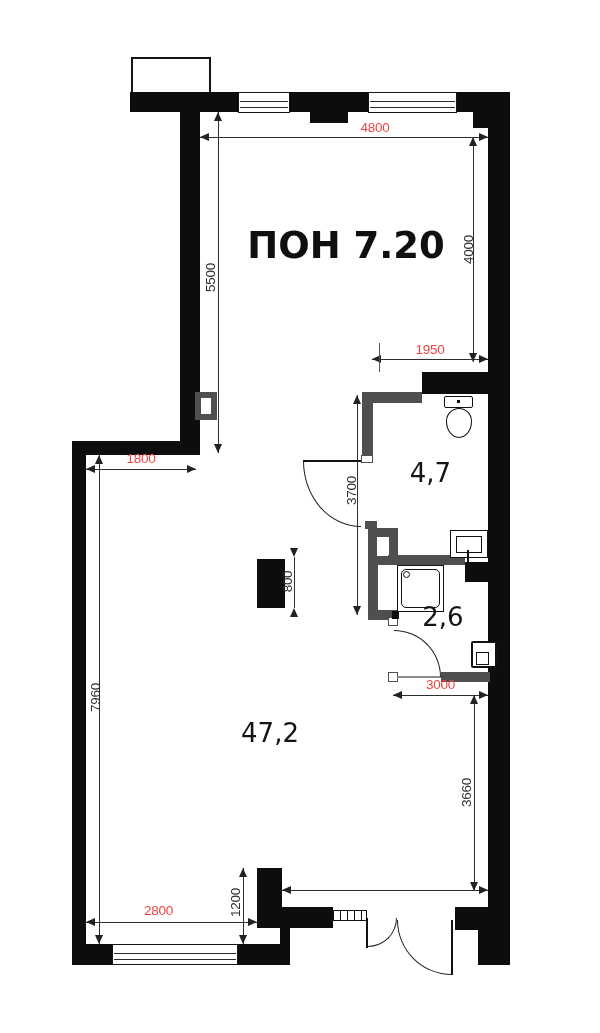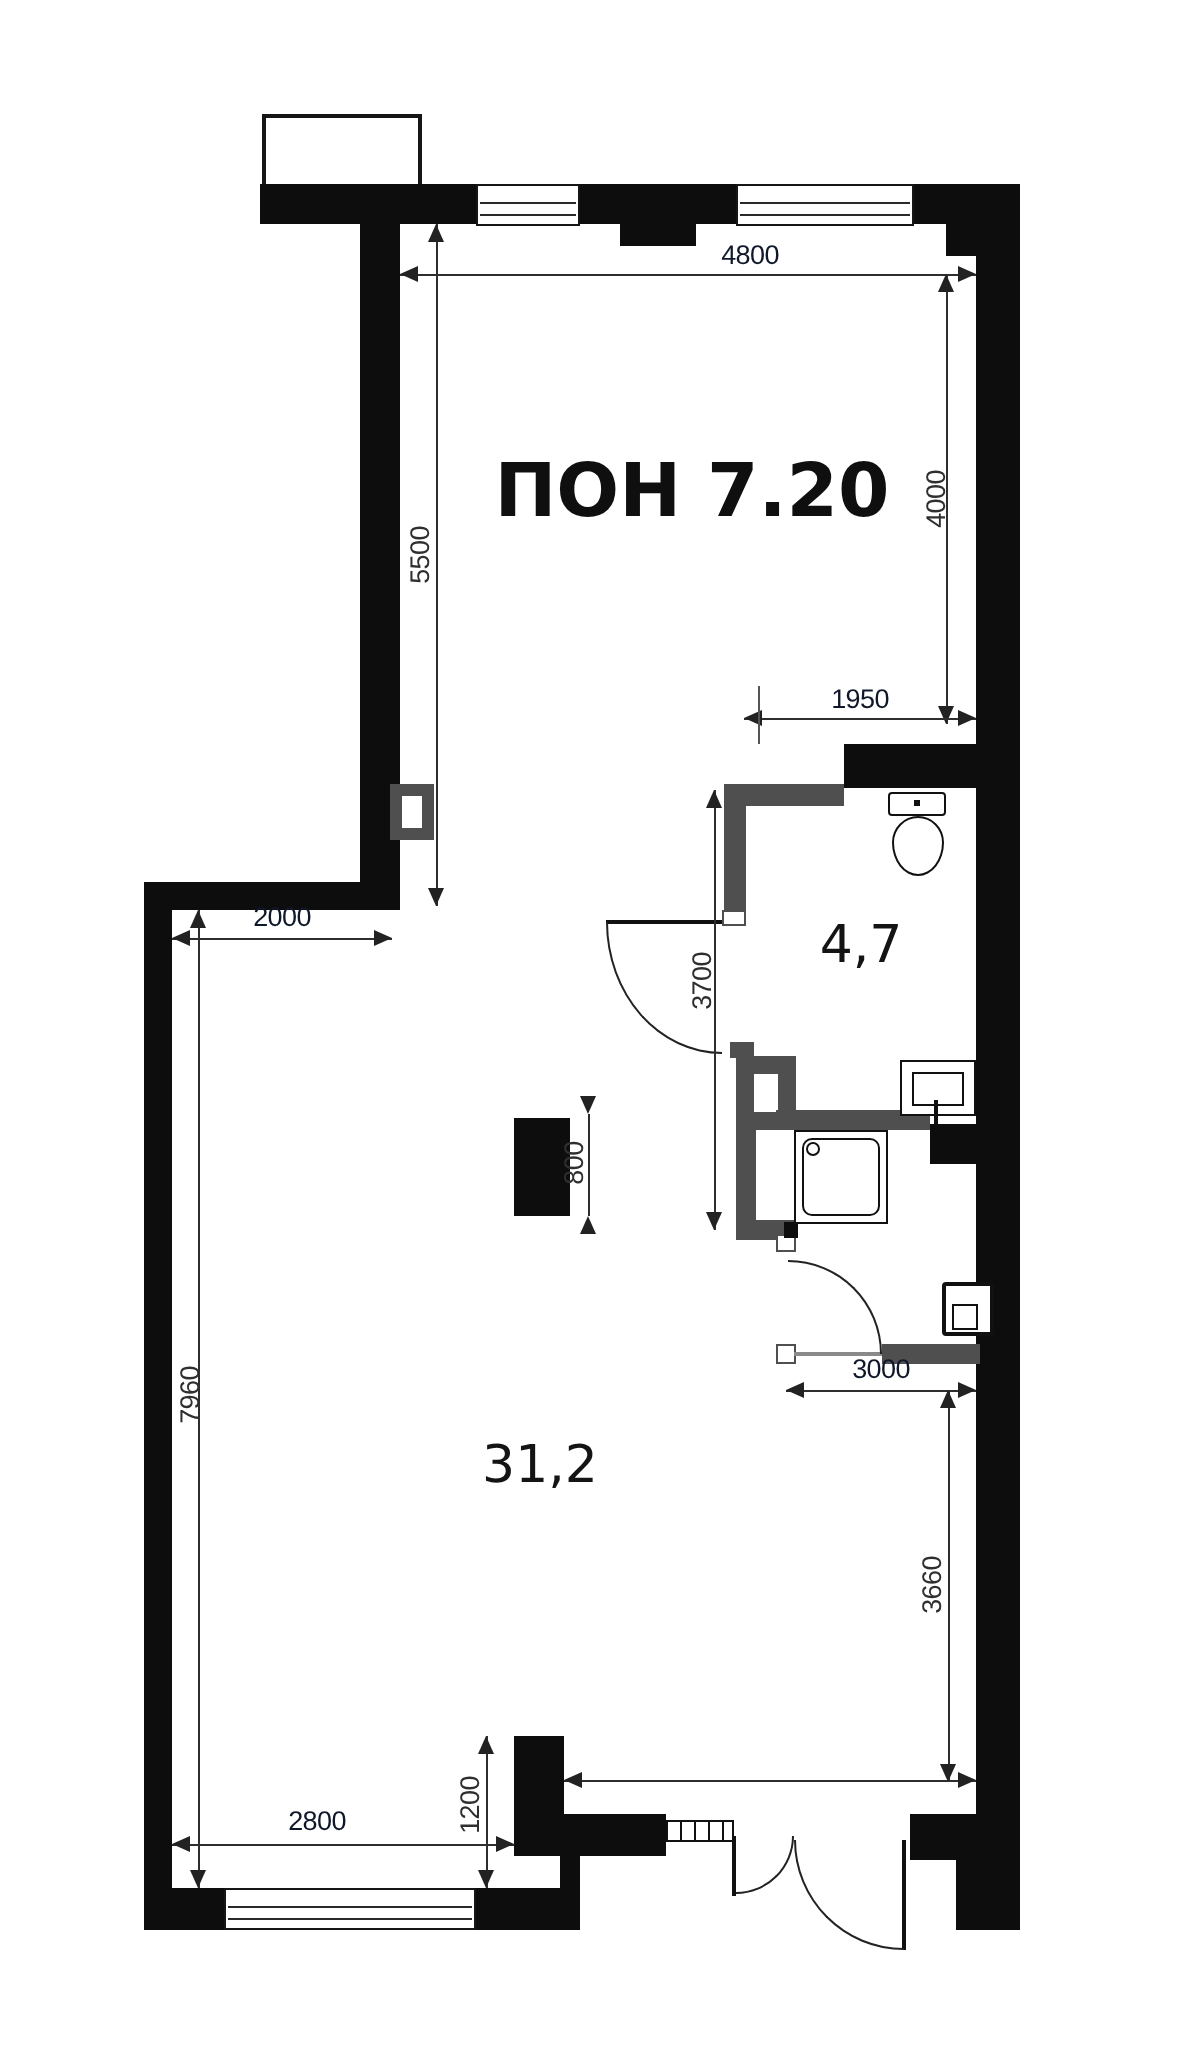--- a/index.html
+++ b/index.html
@@ -8,21 +8,21 @@
   .w{position:absolute;background:#0d0d0d;}               
   .g{position:absolute;background:#4f4f4f;}               
   .cap{position:absolute;background:#ffffff;border:1px solid #4f4f4f;box-sizing:border-box;}
   .ln{position:absolute;background:#2e2e2e;}              
   .ext{position:absolute;background:#555;}
   .ar{position:absolute;width:0;height:0;border-style:solid;border-color:transparent;}
   .aL{border-width:4.5px 9px 4.5px 0;border-right-color:#222;}
   .aR{border-width:4.5px 0 4.5px 9px;border-left-color:#222;}
   .aU{border-width:0 4.5px 9px 4.5px;border-bottom-color:#222;}
   .aD{border-width:9px 4.5px 0 4.5px;border-top-color:#222;}
-  .lbl{position:absolute;height:15px;font-size:13.5px;color:#0f172a;text-align:center;
+  .lbl{position:absolute;height:15px;font-size:13.5px;color:#ef4444;text-align:center;
        letter-spacing:-0.3px;line-height:15px;}
   .vl{position:absolute;width:70px;height:15px;font-size:13.5px;color:#2f2f2f;text-align:center;
       letter-spacing:-0.3px;line-height:15px;transform:rotate(-90deg);}
   .room{position:absolute;color:#141414;font-family:"DejaVu Sans","Liberation Sans",sans-serif;
         font-size:26px;text-align:center;}
   .title{position:absolute;left:196px;top:224px;width:300px;text-align:center;color:#0f0f0f;
          font-family:"DejaVu Sans","Liberation Sans",sans-serif;font-weight:bold;}
   .title .t1{font-size:37px;line-height:44px;}
   .title .t2{font-size:36px;line-height:42px;}
   .win{position:absolute;background:#fff;border:1.6px solid #161616;box-sizing:border-box;}
@@ -125,21 +125,21 @@
   <div class="ext" style="left:379px;top:343px;width:1px;height:29px;"></div>
 
   <div class="ln" style="left:357px;top:395px;width:1px;height:220px;"></div>
   <div class="ar aU" style="left:353px;top:395px;"></div>
   <div class="ar aD" style="left:353px;top:606px;"></div>
   <div class="vl" style="left:316px;top:483px;">3700</div>
 
   <div class="ln" style="left:86px;top:469px;width:110px;height:1px;"></div>
   <div class="ar aL" style="left:86px;top:465px;"></div>
   <div class="ar aR" style="left:187px;top:465px;"></div>
-  <div class="lbl" style="left:86px;top:451px;width:110px;">2000</div>
+  <div class="lbl" style="left:86px;top:451px;width:110px;">1800</div>
 
   <div class="ln" style="left:294px;top:557px;width:1px;height:51px;"></div>
   <div class="ar aD" style="left:290px;top:548px;"></div>
   <div class="ar aU" style="left:290px;top:608px;"></div>
   <div class="vl" style="left:252px;top:574px;">800</div>
 
   <div class="ln" style="left:99px;top:455px;width:1px;height:489px;"></div>
   <div class="ar aU" style="left:95px;top:455px;"></div>
   <div class="ar aD" style="left:95px;top:935px;"></div>
   <div class="vl" style="left:60px;top:690px;">7960</div>
@@ -164,16 +164,17 @@
   <div class="vl" style="left:200px;top:895px;">1200</div>
 
   <div class="ln" style="left:86px;top:922px;width:171px;height:1px;"></div>
   <div class="ar aL" style="left:86px;top:918px;"></div>
   <div class="ar aR" style="left:248px;top:918px;"></div>
   <div class="lbl" style="left:86px;top:903px;width:145px;">2800</div>
 
   <div class="title">
     <div class="t1">ПОН 7.20</div>
   </div>
-  <div class="room" style="left:190px;top:718px;width:160px;">31,2</div>
+  <div class="room" style="left:190px;top:718px;width:160px;">47,2</div>
   <div class="room" style="left:373px;top:458px;width:115px;">4,7</div>
+  <div class="room" style="left:398px;top:602px;width:90px;">2,6</div>
 
 </div>
 
 </body></html>

